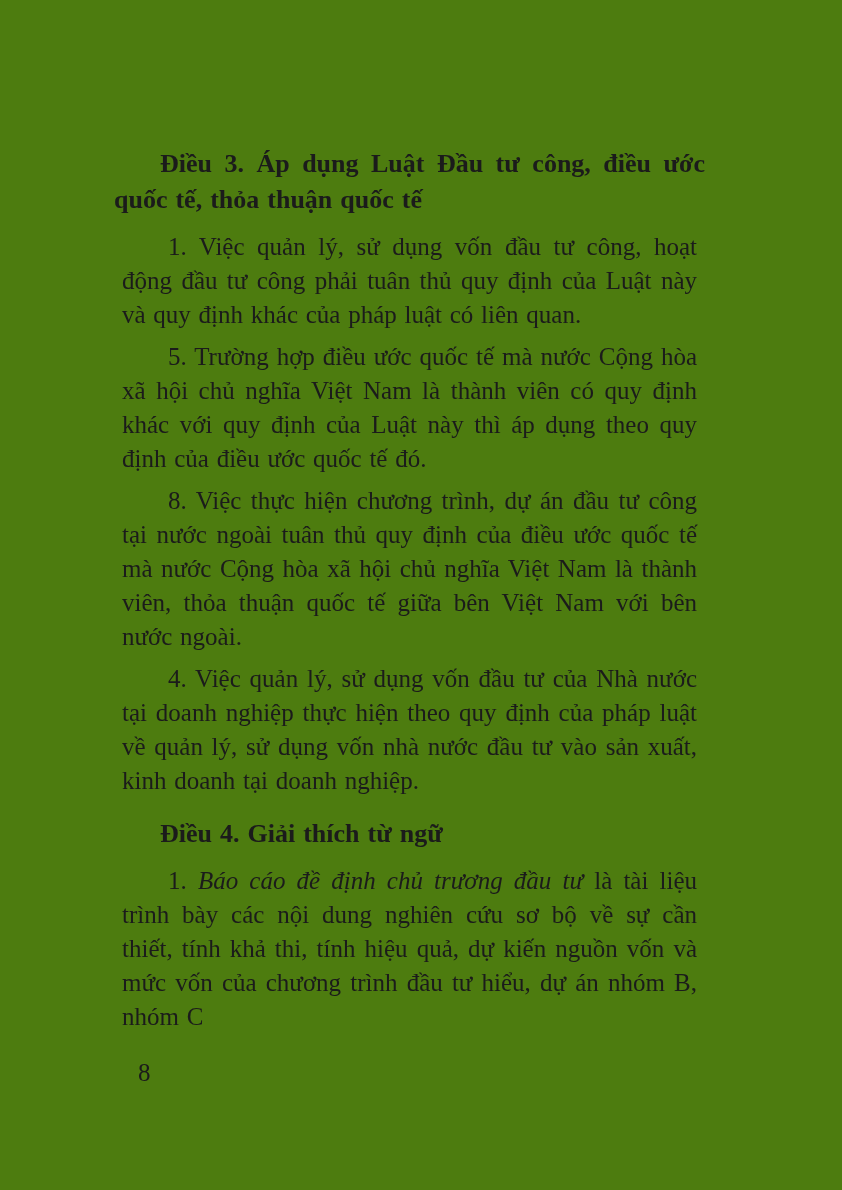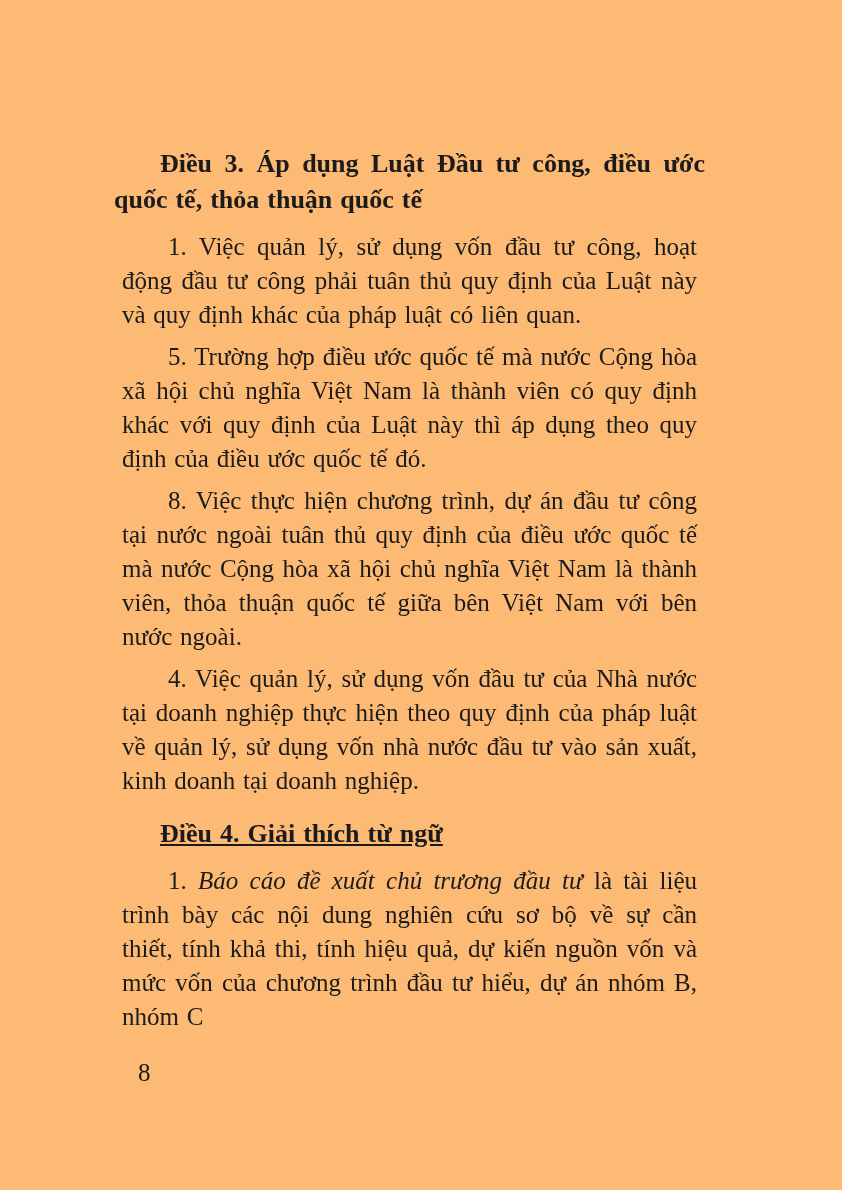--- a/index.html
+++ b/index.html
@@ -6,21 +6,21 @@
   html, body {
     margin: 0;
     padding: 0;
     background: #e8e8e8;
   }
   .page {
     position: relative;
     width: 842px;
     height: 1190px;
     margin: 0 auto;
-    background: #fdba74;
+    background: #4d7c0f;
     color: #1b1b1b;
     font-family: "Liberation Serif", "DejaVu Serif", serif;
     overflow: hidden;
   }
   .content {
     position: absolute;
     left: 114px;
     top: 146px;
     width: 591px;
     font-size: 25px;
@@ -31,21 +31,20 @@
   .article-heading {
     font-size: 26px;
     font-weight: bold;
     line-height: 36px;
     margin: 0 0 12px 0;
     text-indent: 46px;
     text-align: justify;
   }
   .spaced-top {
     margin-top: 18px;
-    text-decoration: underline;
   }
   .clause {
     margin: 8px;
     text-indent: 46px;
   }
   .term-name {
     font-style: italic;
   }
   .page-number {
     position: absolute;
@@ -67,18 +66,18 @@
 
     <p class="clause">5. Trường hợp điều ước quốc tế mà nước Cộng hòa xã hội chủ nghĩa Việt Nam là thành viên có quy định khác với quy định của Luật này thì áp dụng theo quy định của điều ước quốc tế đó.</p>
 
     <p class="clause">8. Việc thực hiện chương trình, dự án đầu tư công tại nước ngoài tuân thủ quy định của điều ước quốc tế mà nước Cộng hòa xã hội chủ nghĩa Việt Nam là thành viên, thỏa thuận quốc tế giữa bên Việt Nam với bên nước ngoài.</p>
 
     <p class="clause">4. Việc quản lý, sử dụng vốn đầu tư của Nhà nước tại doanh nghiệp thực hiện theo quy định của pháp luật về quản lý, sử dụng vốn nhà nước đầu tư vào sản xuất, kinh doanh tại doanh nghiệp.</p>
 
     <h2 class="article-heading spaced-top">Điều 4. Giải thích từ ngữ</h2>
 
 
-    <p class="clause"><span>1. </span><em class="term-name">Báo cáo đề xuất chủ trương đầu tư</em><span> là tài liệu trình bày các nội dung nghiên cứu sơ bộ về sự cần thiết, tính khả thi, tính hiệu quả, dự kiến nguồn vốn và mức vốn của chương trình đầu tư hiểu, dự án nhóm B, nhóm C</span></p>
+    <p class="clause"><span>1. </span><em class="term-name">Báo cáo đề định chủ trương đầu tư</em><span> là tài liệu trình bày các nội dung nghiên cứu sơ bộ về sự cần thiết, tính khả thi, tính hiệu quả, dự kiến nguồn vốn và mức vốn của chương trình đầu tư hiểu, dự án nhóm B, nhóm C</span></p>
 
   </div>
 
   <div class="page-number">8</div>
 </div>
 
 </body></html>

